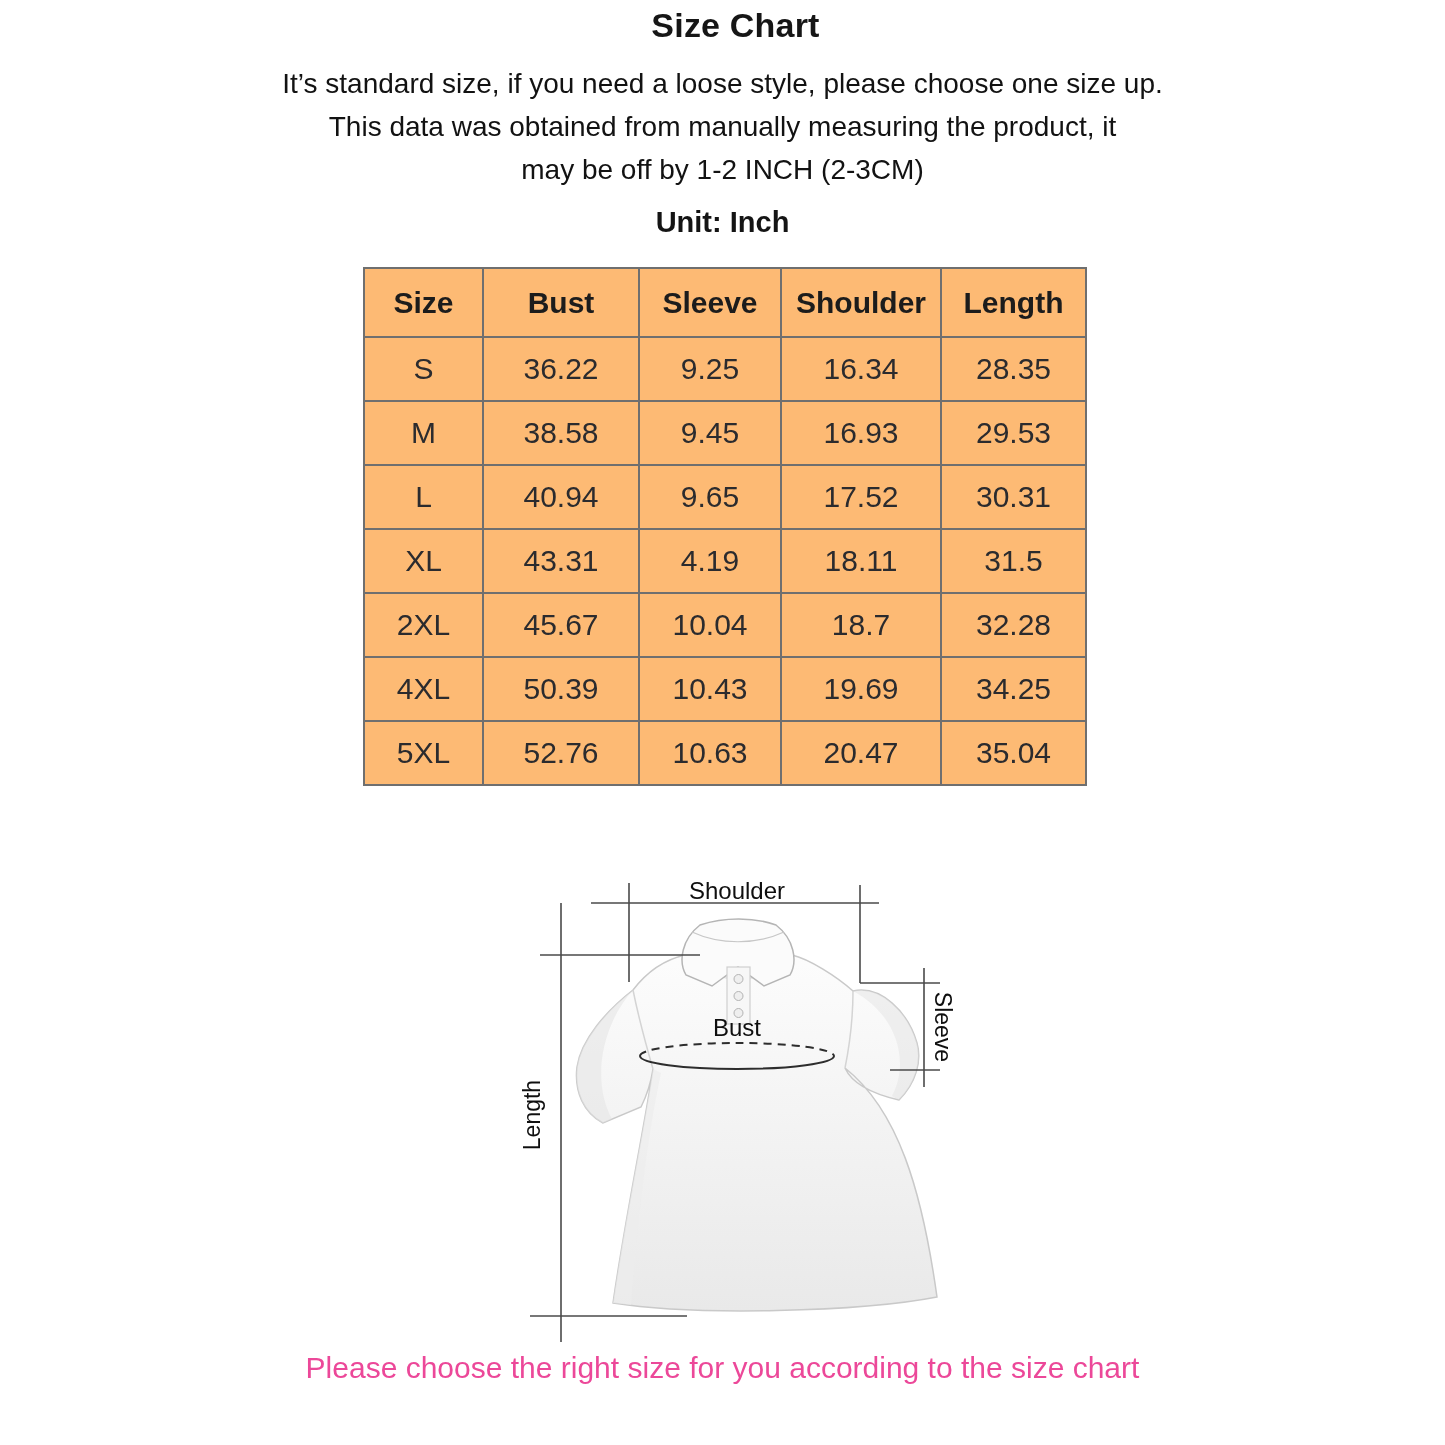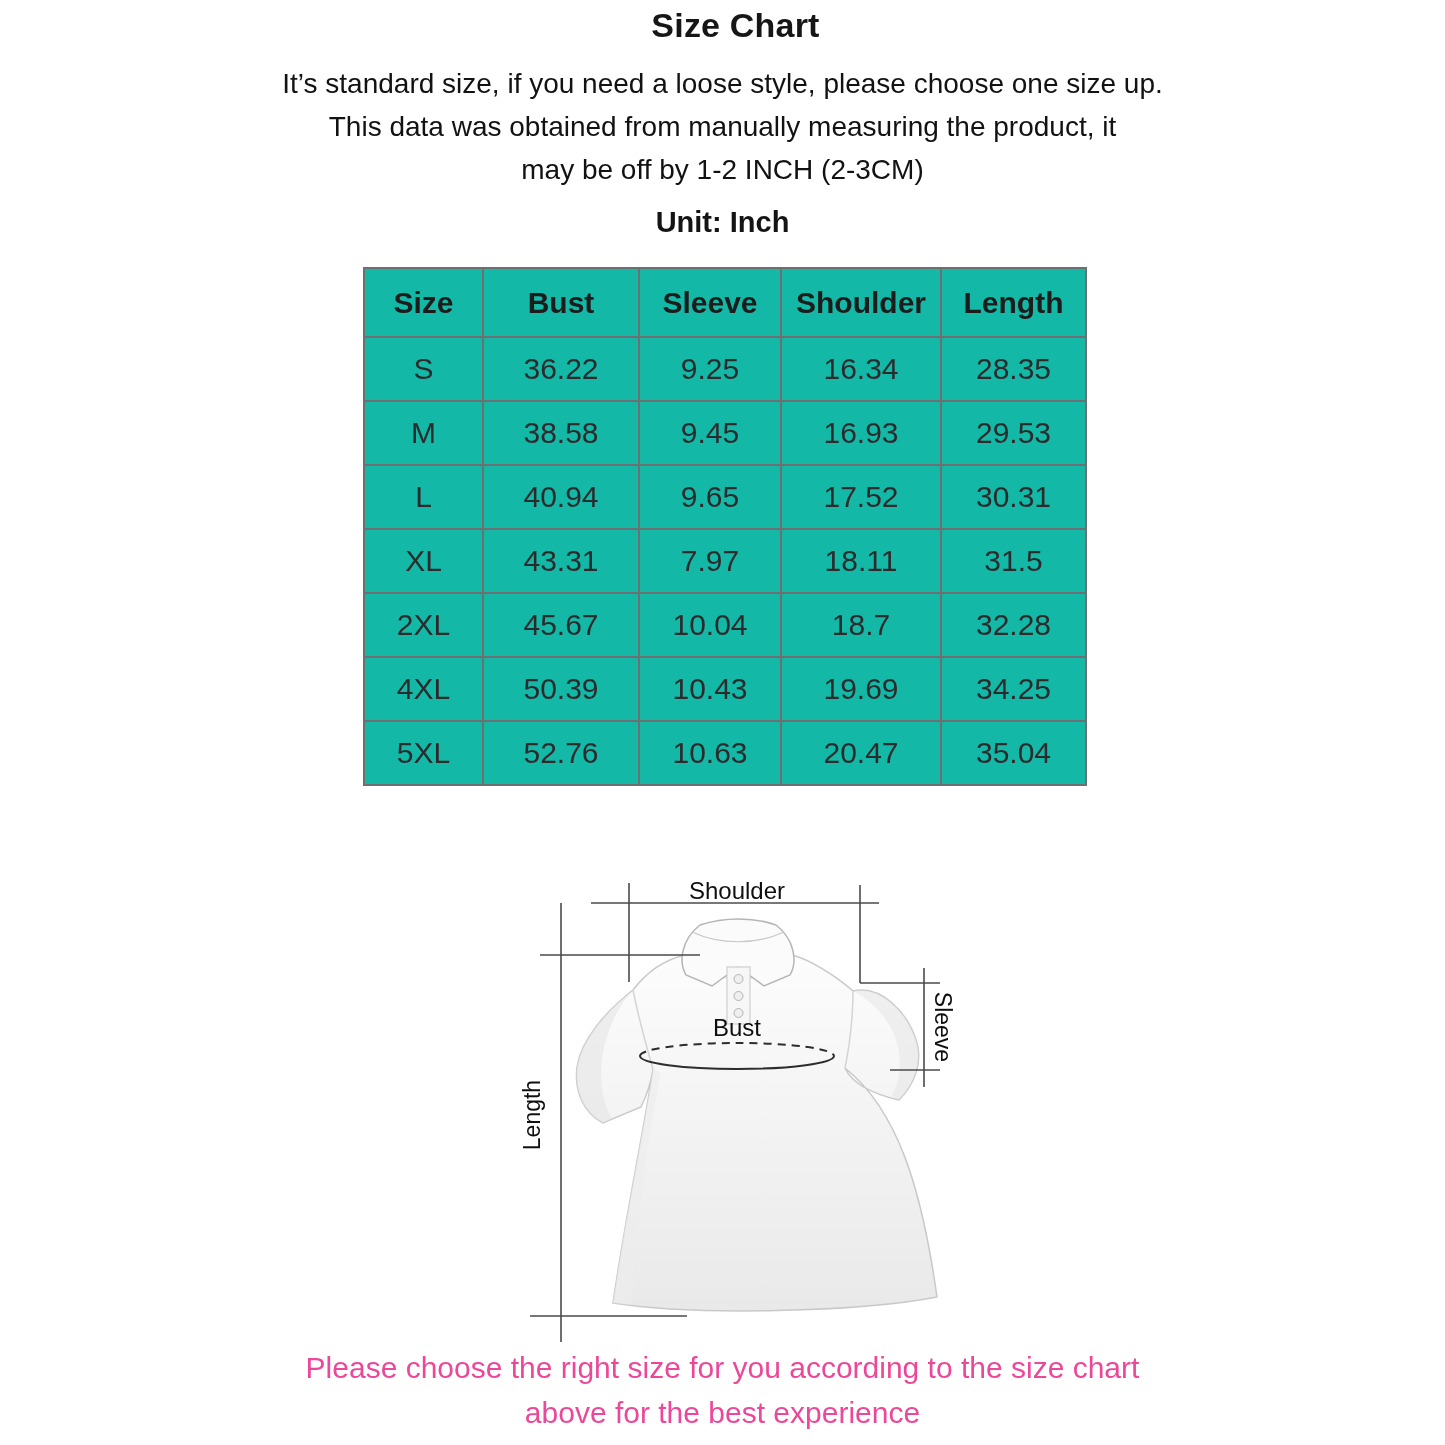--- a/index.html
+++ b/index.html
@@ -54,21 +54,21 @@
     top: 267px;
     width: 722px;
     border-collapse: collapse;
     table-layout: fixed;
   }
   .size-table th, .size-table td {
     border: 2px solid #6f6f6f;
     text-align: center;
     vertical-align: middle;
     padding: 0;
-    background: #14b8a6;
+    background: #fdba74;
   }
   .size-table thead tr { height: 69px; }
   .size-table tbody tr { height: 64px; }
   .size-table th {
     font-size: 30px;
     font-weight: 700;
     color: #1c1c1c;
   }
   .size-table td {
     font-size: 30px;
@@ -148,21 +148,21 @@
     <tr>
       <td>L</td>
       <td>40.94</td>
       <td>9.65</td>
       <td>17.52</td>
       <td>30.31</td>
     </tr>
     <tr>
       <td>XL</td>
       <td>43.31</td>
-      <td>7.97</td>
+      <td>4.19</td>
       <td>18.11</td>
       <td>31.5</td>
     </tr>
     <tr>
       <td>2XL</td>
       <td>45.67</td>
       <td>10.04</td>
       <td>18.7</td>
       <td>32.28</td>
     </tr>
@@ -248,14 +248,13 @@
 
     <text class="diagram-label" x="297" y="44" text-anchor="middle" font-size="24">Shoulder</text>
     <text class="diagram-label" x="297" y="181" text-anchor="middle" font-size="24">Bust</text>
     <text class="diagram-label" x="100" y="260" text-anchor="middle" font-size="23" transform="rotate(-90 100 260)">Length</text>
     <text class="diagram-label" x="495" y="172" text-anchor="middle" font-size="23" transform="rotate(90 495 172)">Sleeve</text>
   </svg>
 </div>
 
 <div class="footer-note">
   <span>Please choose the right size for you according to the size chart</span>
-  <span>above for the best experience</span>
 </div>
 
 </body></html>

